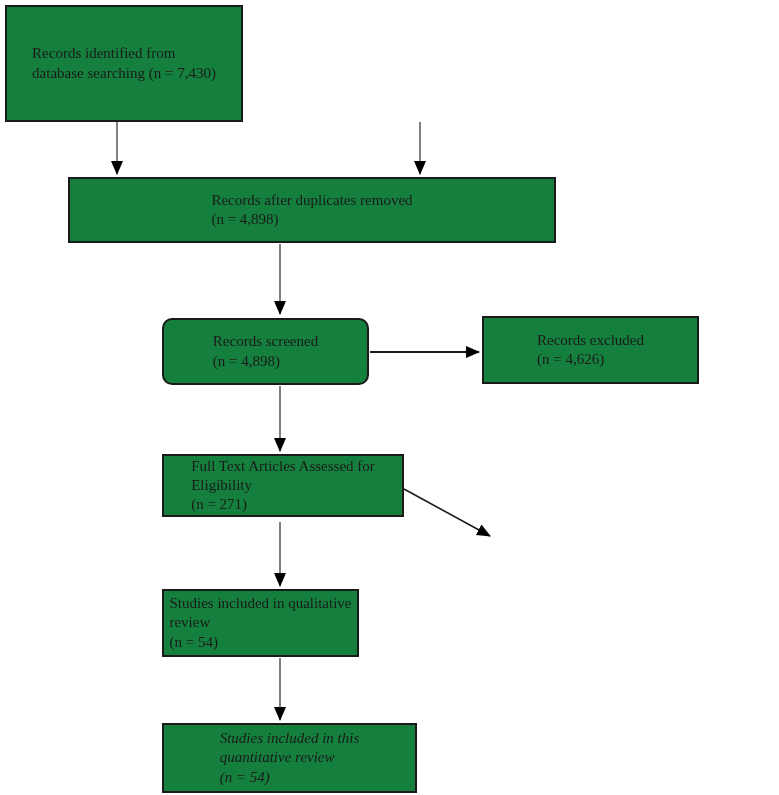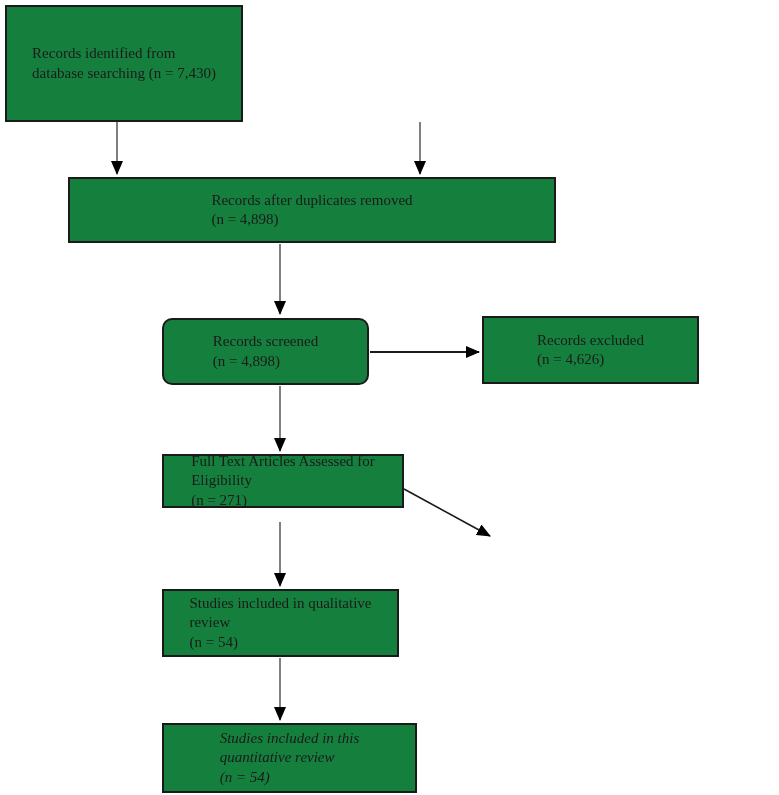--- a/index.html
+++ b/index.html
@@ -30,23 +30,23 @@
     white-space: pre-line;
     font-size: 15px;
     line-height: 1.28;
     padding: 4px 4px;
   }
   .box-identified      { left: 5px;   top: 5px;   width: 238px; height: 117px; }
   .box-additional      { left: 300px; top: 5px;   width: 240px; height: 117px; }
   .box-duplicates      { left: 36px;  top: 177px; width: 488px; height: 66px; margin-left: 32px;  }
   .box-screened        { left: 162px; top: 318px; width: 207px; height: 67px; border-radius: 10px;  }
   .box-excluded        { left: 482px; top: 316px; width: 217px; height: 68px;  }
-  .box-fulltext        { left: 162px; top: 454px; width: 242px; height: 54px;  }
+  .box-fulltext        { left: 162px; top: 454px; width: 242px; height: 63px;  }
   .box-ft-excluded     { left: 493px; top: 452px; width: 282px; height: 178px; font-size: 14px; line-height: 1.32; }
-  .box-qualitative     { left: 162px; top: 589px; width: 237px; height: 68px;  }
+  .box-qualitative     { left: 162px; top: 589px; width: 197px; height: 68px;  }
   .box-quantitative    { left: 162px; top: 723px; width: 255px; height: 70px; font-style: italic;  }
 </style>
 </head>
 <body>
 
 <div class="canvas">
 
   <svg class="flow-svg" viewBox="0 0 779 795" xmlns="http://www.w3.org/2000/svg" aria-hidden="true">
     <defs>
       <marker id="arrowhead" markerUnits="userSpaceOnUse" markerWidth="14" markerHeight="12" refX="13" refY="6" orient="auto">

